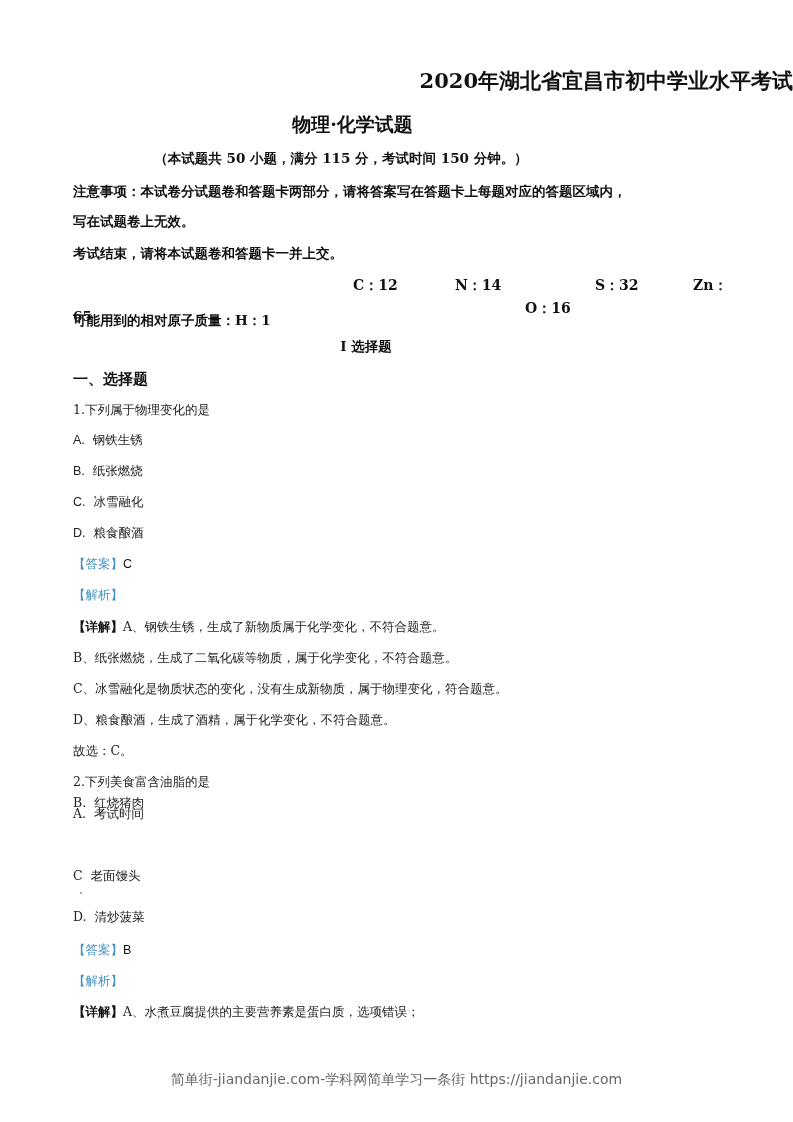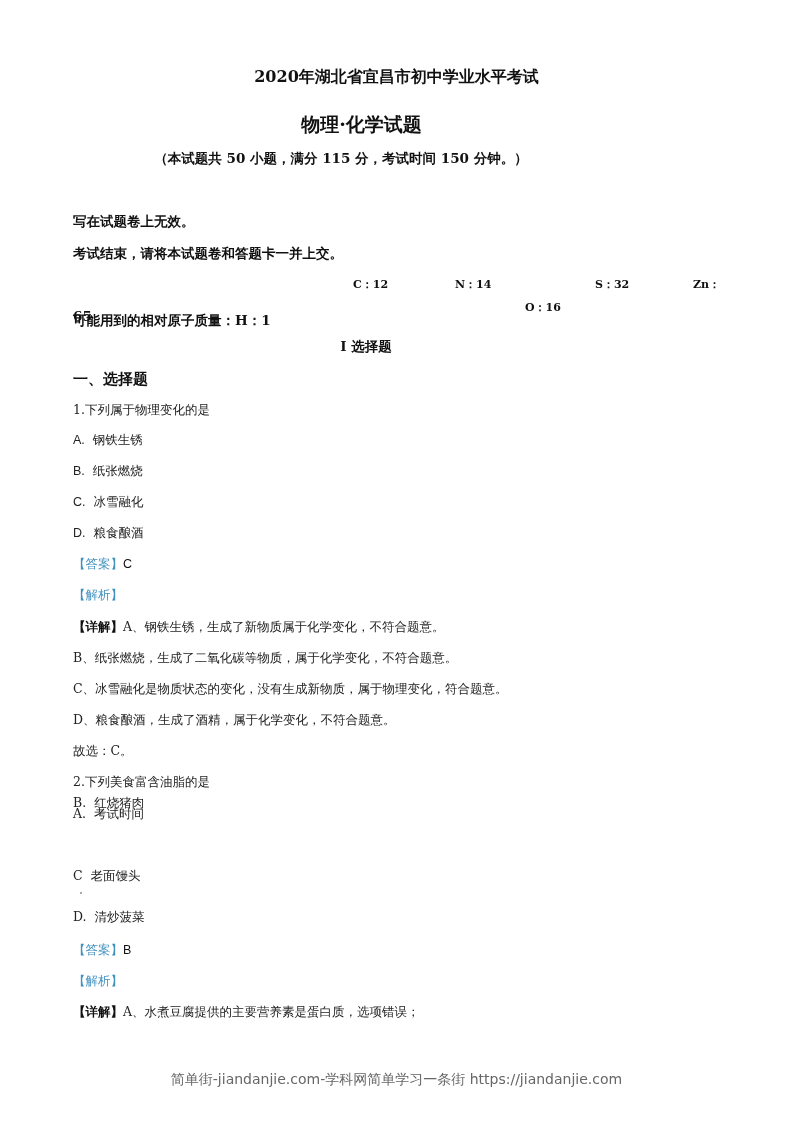--- a/index.html
+++ b/index.html
@@ -1,43 +1,44 @@
 <!DOCTYPE html>
 <html><head>
   <meta charset="utf-8">
   <style>
     html, body { margin: 0; padding: 0; background: #ffffff; }
     body { width: 793px; height: 1122px; position: relative; overflow: hidden; color: #111; }
     .page { position: absolute; left: 0; top: 0; width: 793px; height: 1122px; }
     .abs { position: absolute; white-space: nowrap; }
     .sans { font-family: "Liberation Sans", "DejaVu Sans", sans-serif; }
-    .title1 { top: 67px; left: 0; width: 793px; text-align: center; font-size: 16px; font-weight: bold; font-family: "DejaVu Serif", serif; }
-    .title2 { top: 112px; left: 0; width: 705px; text-align: center; font-size: 19px; font-weight: bold; font-family: "DejaVu Serif", serif; padding-left: 9px; }
+    .title1 { top: 67px; left: 0; width: 793px; text-align: right; font-size: 21px; font-weight: bold; font-family: "DejaVu Serif", serif; }
+    .title2 { top: 112px; left: 0; width: 705px; text-align: center; font-size: 19px; font-weight: bold; font-family: "DejaVu Serif", serif; }
     .title3 { top: 150px; left: 0; width: 682px; text-align: center; font-size: 13.5px; font-weight: bold; font-family: "DejaVu Serif", serif; }
     .note { left: 73px; font-size: 13.5px; font-weight: bold; font-family: "DejaVu Serif", serif; }
-    .mass-item { font-size: 11px; font-weight: bold; font-family: "DejaVu Serif", serif; }
+    .mass-item { font-size: 14px; font-weight: bold; font-family: "DejaVu Serif", serif; }
     .sec-center { top: 338px; left: 0; width: 732px; text-align: center; font-size: 13.5px; font-weight: bold; font-family: "DejaVu Serif", serif; }
     .sec-head { left: 73px; top: 370px; font-size: 15px; font-weight: bold; font-family: "DejaVu Serif", serif; }
     .line { left: 73px; font-size: 12.5px; font-family: "DejaVu Serif", serif; color: #222; }
     .opt-label { font-family: "Liberation Sans", sans-serif; }
     .blue { color: #3f8fbf; }
     .ans-val { font-family: "Liberation Sans", sans-serif; color: #111; }
     .detail-tag { font-weight: bold; color: #111; }
     .footer { top: 1071px; left: 0; width: 793px; text-align: center; font-size: 14px; font-family: "DejaVu Sans", sans-serif; color: #666; }
     .stray-dot { left: 80px; top: 892px; width: 2px; height: 2px; background: #aaa; }
   </style>
 </head>
 <body>
 
 <div class="page">
 
   <div class="abs title1">2020年湖北省宜昌市初中学业水平考试</div>
   <div class="abs title2">物理·化学试题</div>
   <div class="abs title3">（本试题共 50 小题，满分 115 分，考试时间 150 分钟。）</div>
 
+  <div class="abs note" style="top:183px;">注意事项：本试卷分试题卷和答题卡两部分，请将答案写在答题卡上每题对应的答题区域内，</div>
   <div class="abs note" style="top:213px;">写在试题卷上无效。</div>
   <div class="abs note" style="top:245px;">考试结束，请将本试题卷和答题卡一并上交。</div>
 
   <div class="abs note" style="top:277px;margin-top:35px;">
     <span>可能用到的相对原子质量：</span><span>H：1</span>
   </div>
   <div class="abs mass-item" style="top:277px; left:353px;">C：12</div>
   <div class="abs mass-item" style="top:277px; left:455px;">N：14</div>
   <div class="abs mass-item" style="top:277px; left:525px;margin-top:23px;">O：16</div>
   <div class="abs mass-item" style="top:277px; left:595px;">S：32</div>

